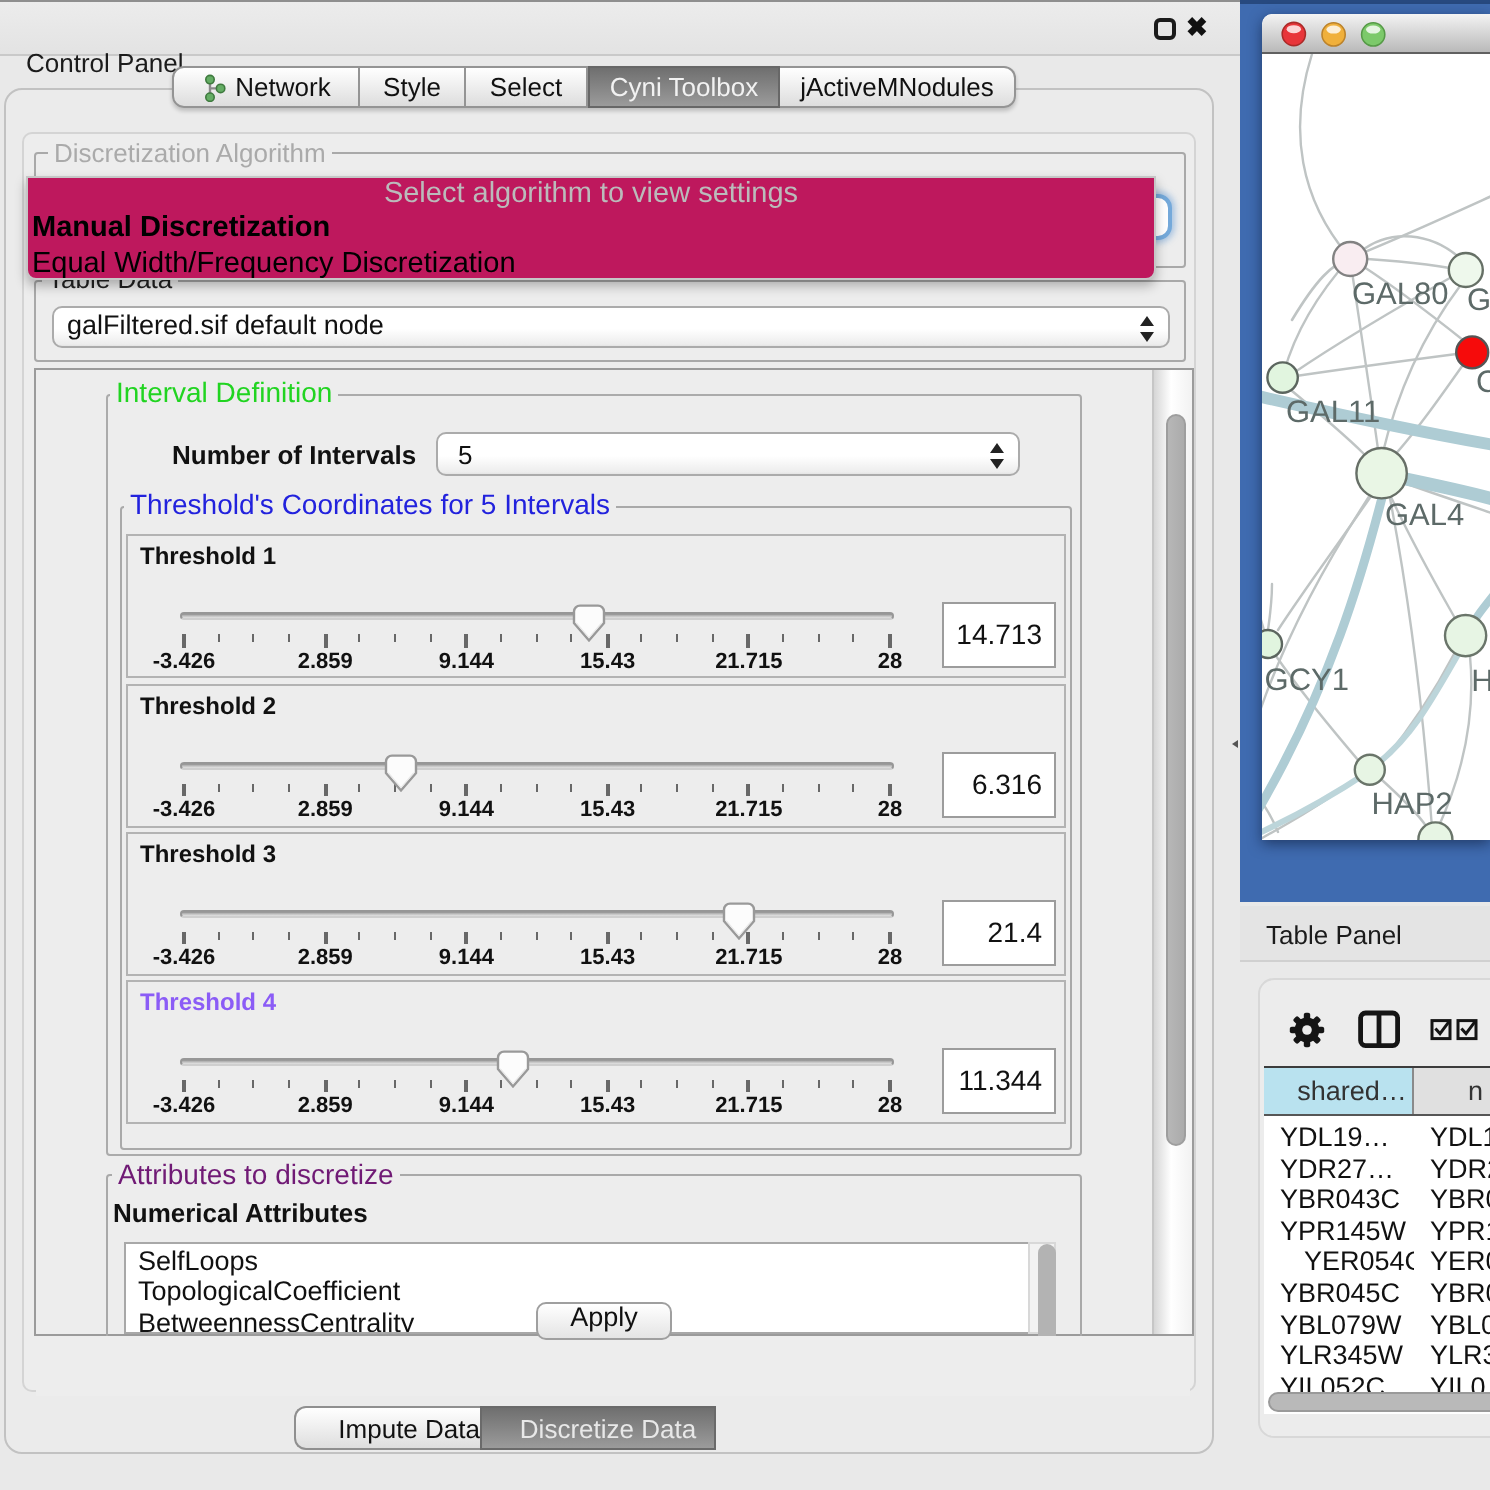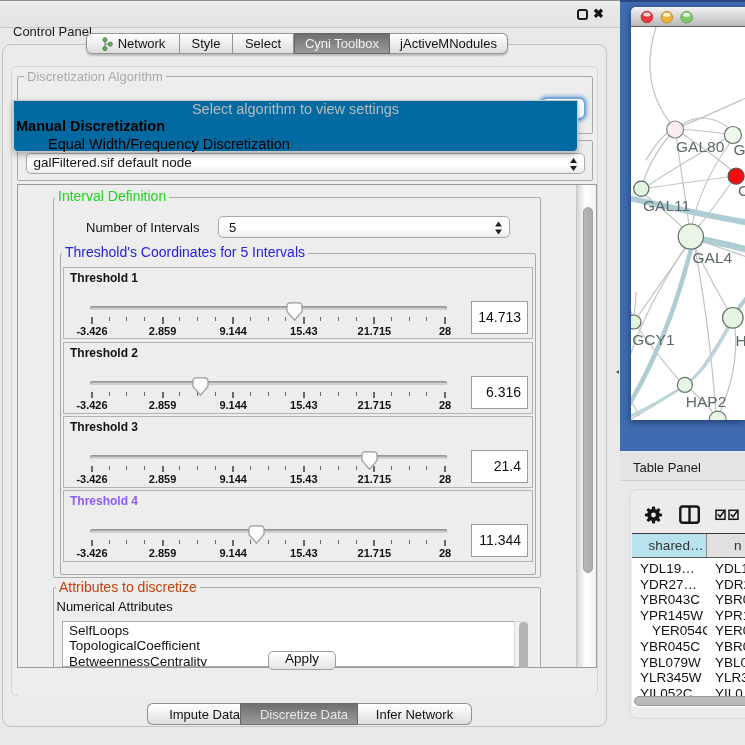--- a/index.html
+++ b/index.html
@@ -3,21 +3,21 @@
 <meta charset="utf-8">
 <style>
 * { margin:0; padding:0; box-sizing:border-box; }
 html,body { width:745px; height:745px; overflow:hidden; }
 body { font-family:"Liberation Sans", sans-serif; background:#e9e9e9; position:relative; }
 .abs { position:absolute; }
 .groupbox { position:absolute; border:1px solid #a9a9a9; border-radius:2px; }
 .gtitle { position:absolute; background:#ededed; padding:0 3px; font-size:13px; line-height:13px; }
 .combo { position:absolute; background:linear-gradient(#ffffff 55%, #ededed 95%, #e4e4e4); border:1px solid #ababab; border-radius:5px; font-size:13px; color:#111; }
 .combo .arrows { position:absolute; right:6px; top:0; bottom:0; width:9px; }
-.bold { font-weight:normal; }
+.bold { font-weight:bold; }
 </style>
 </head>
 <body>
 
 <div class="abs" id="leftzone" style="left:0; top:0; width:620px; height:745px; background:#e9e9e9;">
 
   <div class="abs" style="left:0;top:0;width:620px;height:1px;background:#8f8f8f;"></div>
 
   <div class="abs" style="left:0;top:1px;width:620px;height:27px;background:linear-gradient(#ececec,#e3e3e3);border-bottom:1px solid #c9c9c9;"></div>
   <div class="abs" style="left:13px;top:24px;font-size:13px;color:#1b1b1b;">Control Panel</div>
@@ -203,57 +203,56 @@
         <div style="position:absolute;left:355.5px;top:56.5px;width:51px;text-align:center;font-size:11px;font-weight:bold;color:#111;">28</div>
         <svg style="position:absolute;left:184.4px;top:34px;" width="17" height="19" viewBox="0 0 17 19">
           <path d="M4 0.8 h9 a3 3 0 0 1 3 3 v5.7 L8.5 18.2 L1 9.5 v-5.7 A3 3 0 0 1 4 0.8 Z" fill="#fcfcfc" stroke="#999" stroke-width="1.2"></path>
           <path d="M2.2 9 L8.5 16.4 L14.8 9 v1 L8.5 17.2 L2.2 10 Z" fill="#e8e8e8" stroke="none"></path>
         </svg>
         <div style="position:absolute;left:407px;top:33px;width:57px;height:33px;background:#fff;border:1px solid #9c9c9c;font-size:14px;color:#111;text-align:right;line-height:31px;padding-right:6px;">11.344</div>
       </div>
     </div>
 
   <div class="groupbox" style="left:52.5px;top:587px;width:488px;height:92px;"></div>
-  <div class="gtitle" style="left:56px;top:581px;color:#c2410c;font-size:14px;">Attributes to discretize</div>
+  <div class="gtitle" style="left:56px;top:581px;color:#701a75;font-size:14px;">Attributes to discretize</div>
   <div class="abs bold" style="left:56.5px;top:599px;font-size:13px;color:#111;">Numerical Attributes</div>
   <div class="abs" style="left:62px;top:620.5px;width:453px;height:46px;background:#fff;border:1px solid #a8a8a8;overflow:hidden;">
     <div style="font-size:13.5px;color:#111;padding:1px 0 0 6px;line-height:15.9px;">SelfLoops<br>TopologicalCoefficient<br>BetweennessCentrality</div>
   </div>
   <div class="abs" style="left:514px;top:620.5px;width:14px;height:46px;background:#f2f2f2;border:1px solid #d8d8d8;"></div>
   <div class="abs" style="left:519px;top:621.5px;width:8.5px;height:46px;background:#b3b3b3;border-radius:5px 5px 0 0;"></div>
 
   <div class="abs" style="left:18px;top:668px;width:577px;height:30px;background:#ededed;"></div>
 
   <div class="abs" style="left:268px;top:651px;width:68px;height:19px;background:linear-gradient(#ffffff,#e4e4e4);border:1px solid #9f9f9f;border-radius:5px;text-align:center;font-size:13.5px;color:#111;line-height:14.5px;">Apply</div>
 
   <div class="abs" style="left:147px;top:702.5px;height:22px;display:flex;font-size:13px;">
     <div style="width:93px;background:linear-gradient(#ffffff,#dedede);border:1px solid #8f8f8f;border-right:none;border-radius:6px 0 0 6px;text-align:right;line-height:21px;color:#111;">Impute Data</div>
     <div style="width:118px;background:linear-gradient(#6f6f6f,#9b9b9b);border:1px solid #6a6a6a;text-align:center;line-height:21px;color:#e8e8e8;padding-left:10px;">Discretize Data</div>
-    <div style="width:114px;background:linear-gradient(#ffffff,#dedede);border:1px solid #8f8f8f;border-left:none;border-radius:0 6px 6px 0;text-align:center;line-height:21px;color:#111;">Infer Network</div>
   </div>
 
   <div class="abs" style="left:86px;top:32.5px;height:21px;display:flex;font-size:13px;box-shadow:0 1.5px 2px rgba(0,0,0,0.2);border-radius:6px;">
     <div style="width:94px;background:linear-gradient(#ffffff,#dddddd);border:1px solid #949494;border-radius:6px 0 0 6px;text-align:center;line-height:19px;color:#111;"><svg width="13" height="14" viewBox="0 0 13 14" style="vertical-align:-3px;margin-right:4px;">
           <path d="M4 3 V11.5 M4 7.2 H9" stroke="#8a8a8a" stroke-width="1.2" fill="none"></path>
           <g fill="#64ad64" stroke="#3e7a3e" stroke-width="0.8">
             <circle cx="4" cy="2.8" r="2.1"></circle>
             <circle cx="4" cy="11.6" r="2.1"></circle>
             <circle cx="9.3" cy="7.2" r="2.1"></circle>
           </g>
         </svg>Network</div>
     <div style="width:53px;background:linear-gradient(#ffffff,#dddddd);border:1px solid #949494;border-left:none;text-align:center;line-height:19px;color:#111;">Style</div>
     <div style="width:61px;background:linear-gradient(#ffffff,#dddddd);border:1px solid #949494;border-left:none;text-align:center;line-height:19px;color:#111;">Select</div>
     <div style="width:96px;background:linear-gradient(#6f6f6f,#9b9b9b);border:1px solid #676767;text-align:center;line-height:19px;color:#f2f2f2;">Cyni Toolbox</div>
     <div style="width:118px;background:linear-gradient(#ffffff,#dddddd);border:1px solid #949494;border-left:none;border-radius:0 6px 6px 0;text-align:center;line-height:19px;color:#111;">jActiveMNodules</div>
   </div>
 
-  <div class="abs" style="left:13px;top:100px;width:565px;height:52px;background:#0369a1;border:1px solid #c6c6c6;border-radius:0 0 5px 5px;box-shadow:0 3px 6px rgba(0,0,0,0.28);">
+  <div class="abs" style="left:13px;top:88px;width:565px;height:52px;background:#be185d;border:1px solid #c6c6c6;border-radius:0 0 5px 5px;box-shadow:0 3px 6px rgba(0,0,0,0.28);">
     <div style="height:17.3px;text-align:center;font-size:14.5px;color:#bbbbbb;line-height:17px;">Select algorithm to view settings</div>
     <div style="height:17.3px;font-size:14.5px;color:#000;font-weight:bold;line-height:17px;padding-left:2px;">Manual Discretization</div>
-    <div style="height:17.3px;font-size:14.5px;color:#000;line-height:17px;padding-left:2px;margin-left:32px;">Equal Width/Frequency Discretization</div>
+    <div style="height:17.3px;font-size:14.5px;color:#000;line-height:17px;padding-left:2px;">Equal Width/Frequency Discretization</div>
   </div>
 </div>
 
 <div class="abs" style="left:615.5px;top:369.5px;width:0;height:0;border-top:2.8px solid transparent;border-bottom:2.8px solid transparent;border-right:3.6px solid #555;"></div>
 
 <div class="abs" id="rightzone" style="left:620px;top:0;width:125px;height:745px;background:#e9e9e9;">
 
   <div class="abs" style="left:0;top:0;width:125px;height:451px;background:#3f6bb0;"></div>
   <div class="abs" style="left:0;top:0;width:125px;height:2px;background:#27497f;"></div>
 

